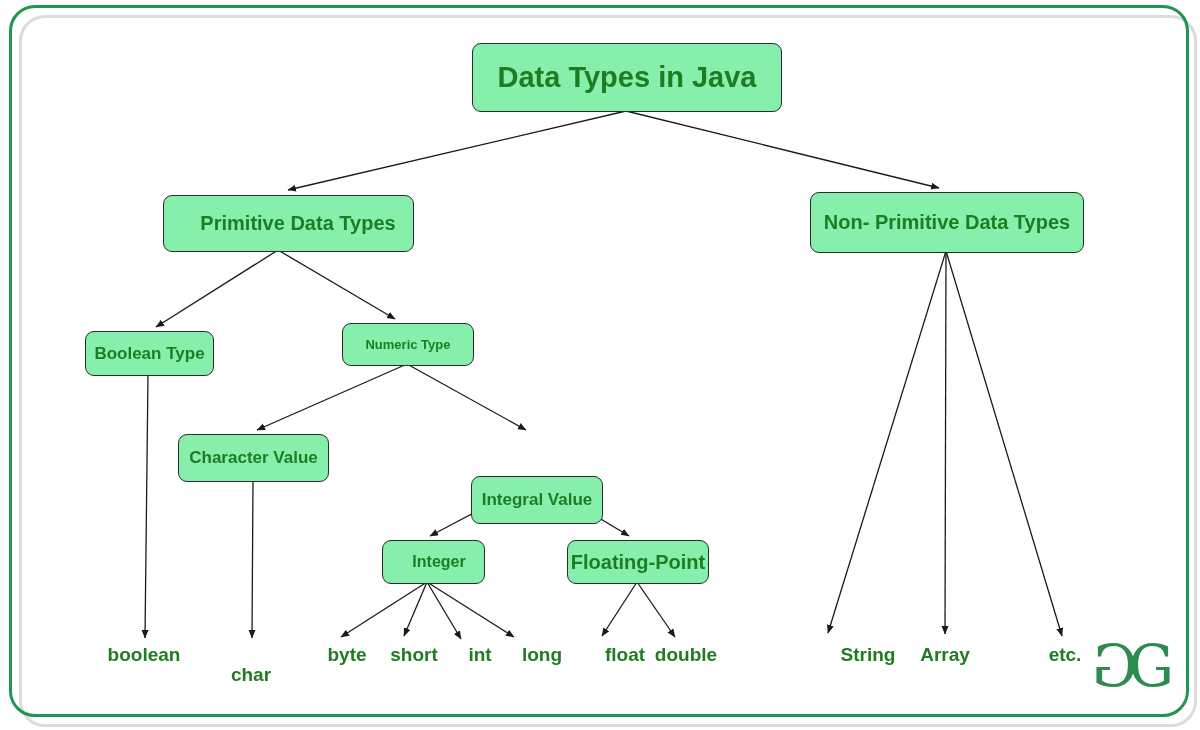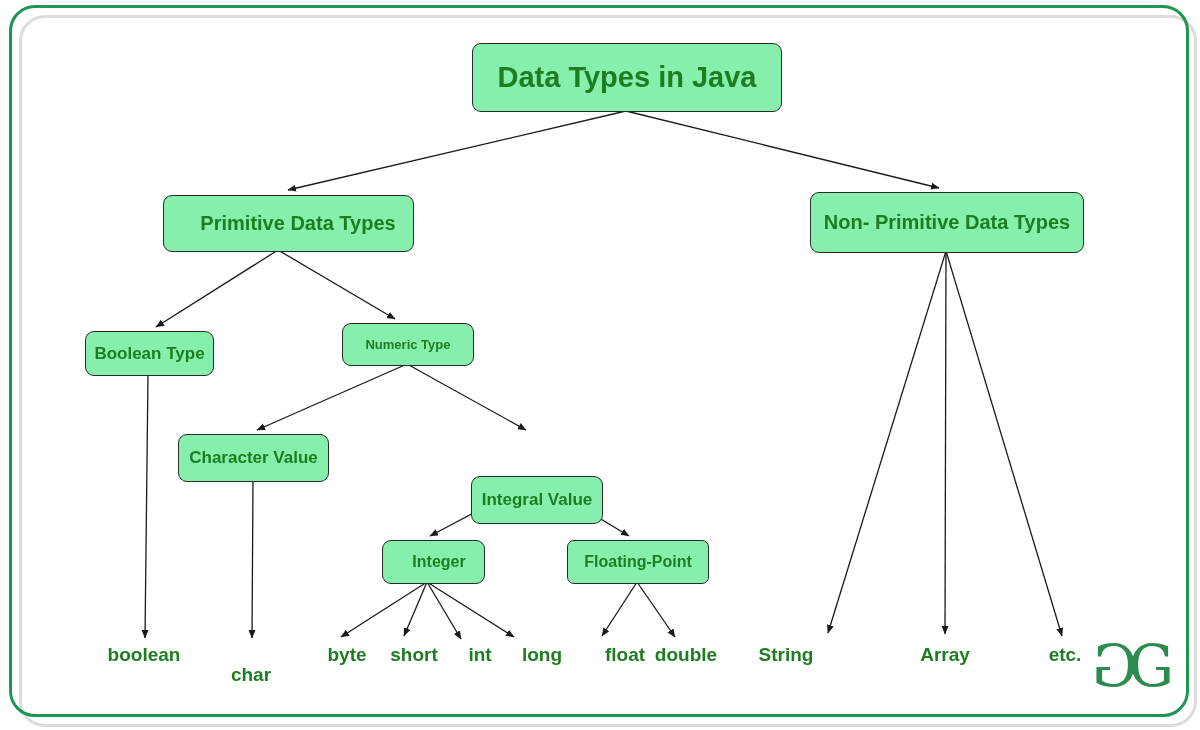--- a/index.html
+++ b/index.html
@@ -13,27 +13,27 @@
         display:flex;align-items:center;justify-content:center;
         color:#1e7d21;font-weight:bold;white-space:nowrap;}
   #n-root{left:472px;top:43px;width:308px;height:67px;font-size:29px;}
   #n-primitive{left:163px;top:195px;width:230px;height:55px;font-size:20px;padding-left:19px;}
   #n-nonprimitive{left:810px;top:192px;width:272px;height:59px;font-size:20px;}
   #n-booleantype{left:85px;top:331px;width:127px;height:43px;font-size:17px;}
   #n-numerictype{left:342px;top:323px;width:130px;height:41px;font-size:13px;}
   #n-charactervalue{left:178px;top:434px;width:149px;height:46px;font-size:17px;}
   #n-integralvalue{left:471px;top:434px;width:130px;height:46px;font-size:17px;margin-top:42px;}
   #n-integer{left:382px;top:540px;width:90px;height:42px;font-size:16px;padding-left:11px;}
-  #n-floatingpoint{left:567px;top:540px;width:140px;height:42px;font-size:16px;border-radius:7px;}
+  #n-floatingpoint{left:567px;top:540px;width:140px;height:42px;font-size:20px;}
   .leaf{position:absolute;top:645px;transform:translateX(-50%);
         color:#1e7d21;font-weight:bold;font-size:19px;line-height:1.1;white-space:nowrap;}
   #leaf-boolean{left:144px;} #leaf-char{left:251px;margin-top:20px;} #leaf-byte{left:347px;text-align:center;}
   #leaf-short{left:414px;}   #leaf-int{left:480px;}  #leaf-long{left:542px;}
   #leaf-float{left:625px;}   #leaf-double{left:686px;}
-  #leaf-string{left:786px;}  #leaf-array{left:945px;} #leaf-etc{left:1065px;}
+  #leaf-string{left:868px;}  #leaf-array{left:945px;} #leaf-etc{left:1065px;}
   #logo{position:absolute;left:1092px;top:638px;color:#2e8b4f;
         font-family:"DejaVu Serif","Liberation Serif",serif;font-size:57px;line-height:1;
         font-weight:normal;}
   #logo .g{display:inline-block;}
   #logo .flip{transform:scaleX(-1);margin-right:-9px;}
 </style>
 </head>
 <body>
 
 <div class="frame" id="frame-gray"></div>

